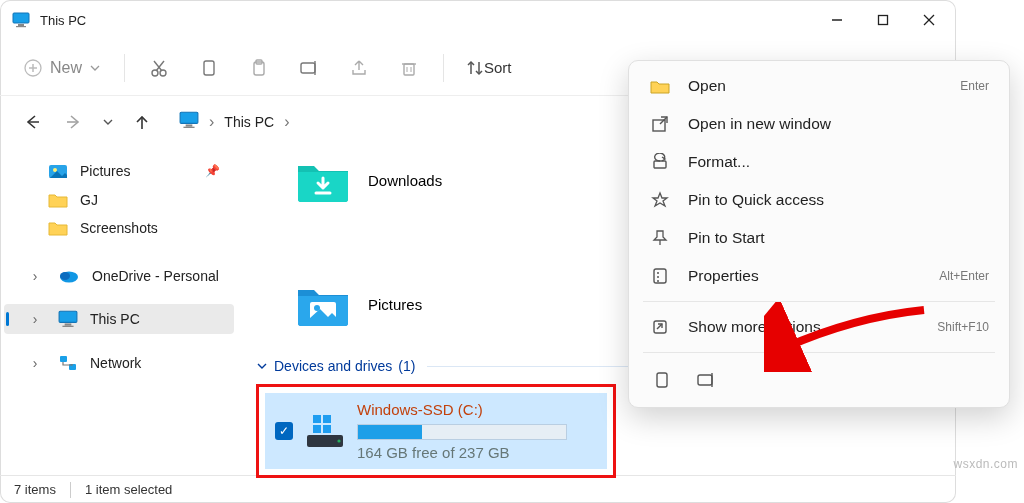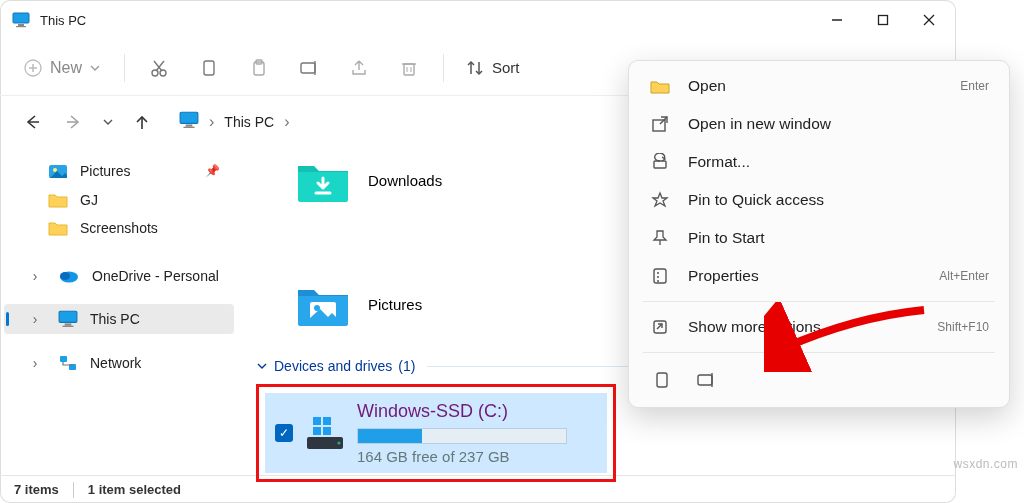--- a/index.html
+++ b/index.html
@@ -45,39 +45,39 @@
 .folder-icon { width:54px; height:44px; }
 
 .group-header { display:flex; align-items:center; gap:6px; color:#003a9b; font-size:14px; margin:32px 0 10px 0; cursor:default;}
 .group-line { flex:1; height:1px; background:#dbe7f5; margin-left:6px; }
 
 .drive-box { border: 3px solid #e11; padding: 6px; width: 360px; }
 .drive-row { background:#cde8ff; display:flex; align-items:center; gap:10px; padding:8px 10px; position:relative; }
 .drive-check { width:18px; height:18px; background:#0067c0; border-radius:3px; display:flex; align-items:center; justify-content:center; color:#fff; font-size:12px;}
 .drive-ic { width:44px; }
 .drive-info { flex:1; }
-.drive-name { font-size:18px; color:#701a75; }
+.drive-name { font-size:15px; color:#c2410c; }
 .drive-bar { margin-top:6px; height:16px; width:210px; background:#e6eef5; border:1px solid #b9cee2; position:relative;}
 .drive-bar-fill { position:absolute; left:0; top:0; bottom:0; width:30%; background:#1e9fe8; }
 .drive-sub { font-size:15px; color:#677; margin-top:4px;}
 
 
 .ctxmenu { position:absolute; top:60px; right:14px; width:382px; background:#fbfbfb; border:1px solid #e0e0e0; border-radius:10px; box-shadow:0 10px 30px rgba(0,0,0,0.18); padding:6px; z-index:50;}
 .ctxitem { display:flex; align-items:center; gap:17px; padding:10px 14px; font-size:15.5px; color:#222; border-radius:6px; }
 .ctxitem .mic { width:22px; display:flex; justify-content:center; color:#444;}
 .ctxitem .kl { margin-left:auto; color:#777; font-size:12px;}
 .ctxsep { height:1px; background:#e6e6e6; margin:6px 8px;}
 .ctxicons { display:flex; gap:18px; padding:8px 14px; }
 .ctxicons .ic { width:26px; height:26px; display:flex; align-items:center; justify-content:center; color:#444;}
 
 
 .arrow { position:absolute; right:90px; top:302px; z-index:60; pointer-events:none;}
 
 
-.statusbar { height:28px; border-top:1px solid #e6e6e6; display:flex; align-items:center; gap:14px; padding: 0 14px; font-size:13px; color:#333;font-weight:bold;}
+.statusbar { height:28px; border-top:1px solid #e6e6e6; display:flex; align-items:center; gap:14px; padding: 0 14px; font-size:13px; color:#333;}
 .statusbar .sep { width:1px; height:16px; background:#ccc;}
 
 
 .wm { position:absolute; right:6px; bottom:32px; font-size:12px; color:#bbb; letter-spacing:0.5px;}
 </style>
 </head>
 <body>
 
 <div class="window">
 
@@ -155,21 +155,21 @@
       </div>
     <div class="tbicon">
         <svg width="20" height="20">
           <rect x="5" y="6" width="10" height="11" rx="1" fill="none" stroke="#aaa" stroke-width="1.4"></rect>
           <line x1="3" y1="6" x2="17" y2="6" stroke="#aaa" stroke-width="1.4"></line>
           <line x1="8" y1="9" x2="8" y2="14" stroke="#aaa"></line>
           <line x1="12" y1="9" x2="12" y2="14" stroke="#aaa"></line>
         </svg>
       </div>
     <div class="tbsep"></div>
-    <div class="tbicon" style="width:auto; gap:8px; padding:0 8px; color:#333;">
+    <div class="tbicon" style="width:auto; gap:0; padding:0 8px; color:#333;">
       <svg width="18" height="18">
           <line x1="5" y1="3" x2="5" y2="15" stroke="#555" stroke-width="1.5"></line>
           <polyline points="2,6 5,3 8,6" fill="none" stroke="#555" stroke-width="1.5"></polyline>
           <line x1="13" y1="3" x2="13" y2="15" stroke="#555" stroke-width="1.5"></line>
           <polyline points="10,12 13,15 16,12" fill="none" stroke="#555" stroke-width="1.5"></polyline>
         </svg>
       <span style="font-size:15px;">Sort</span>
     </div>
   </div>
 

